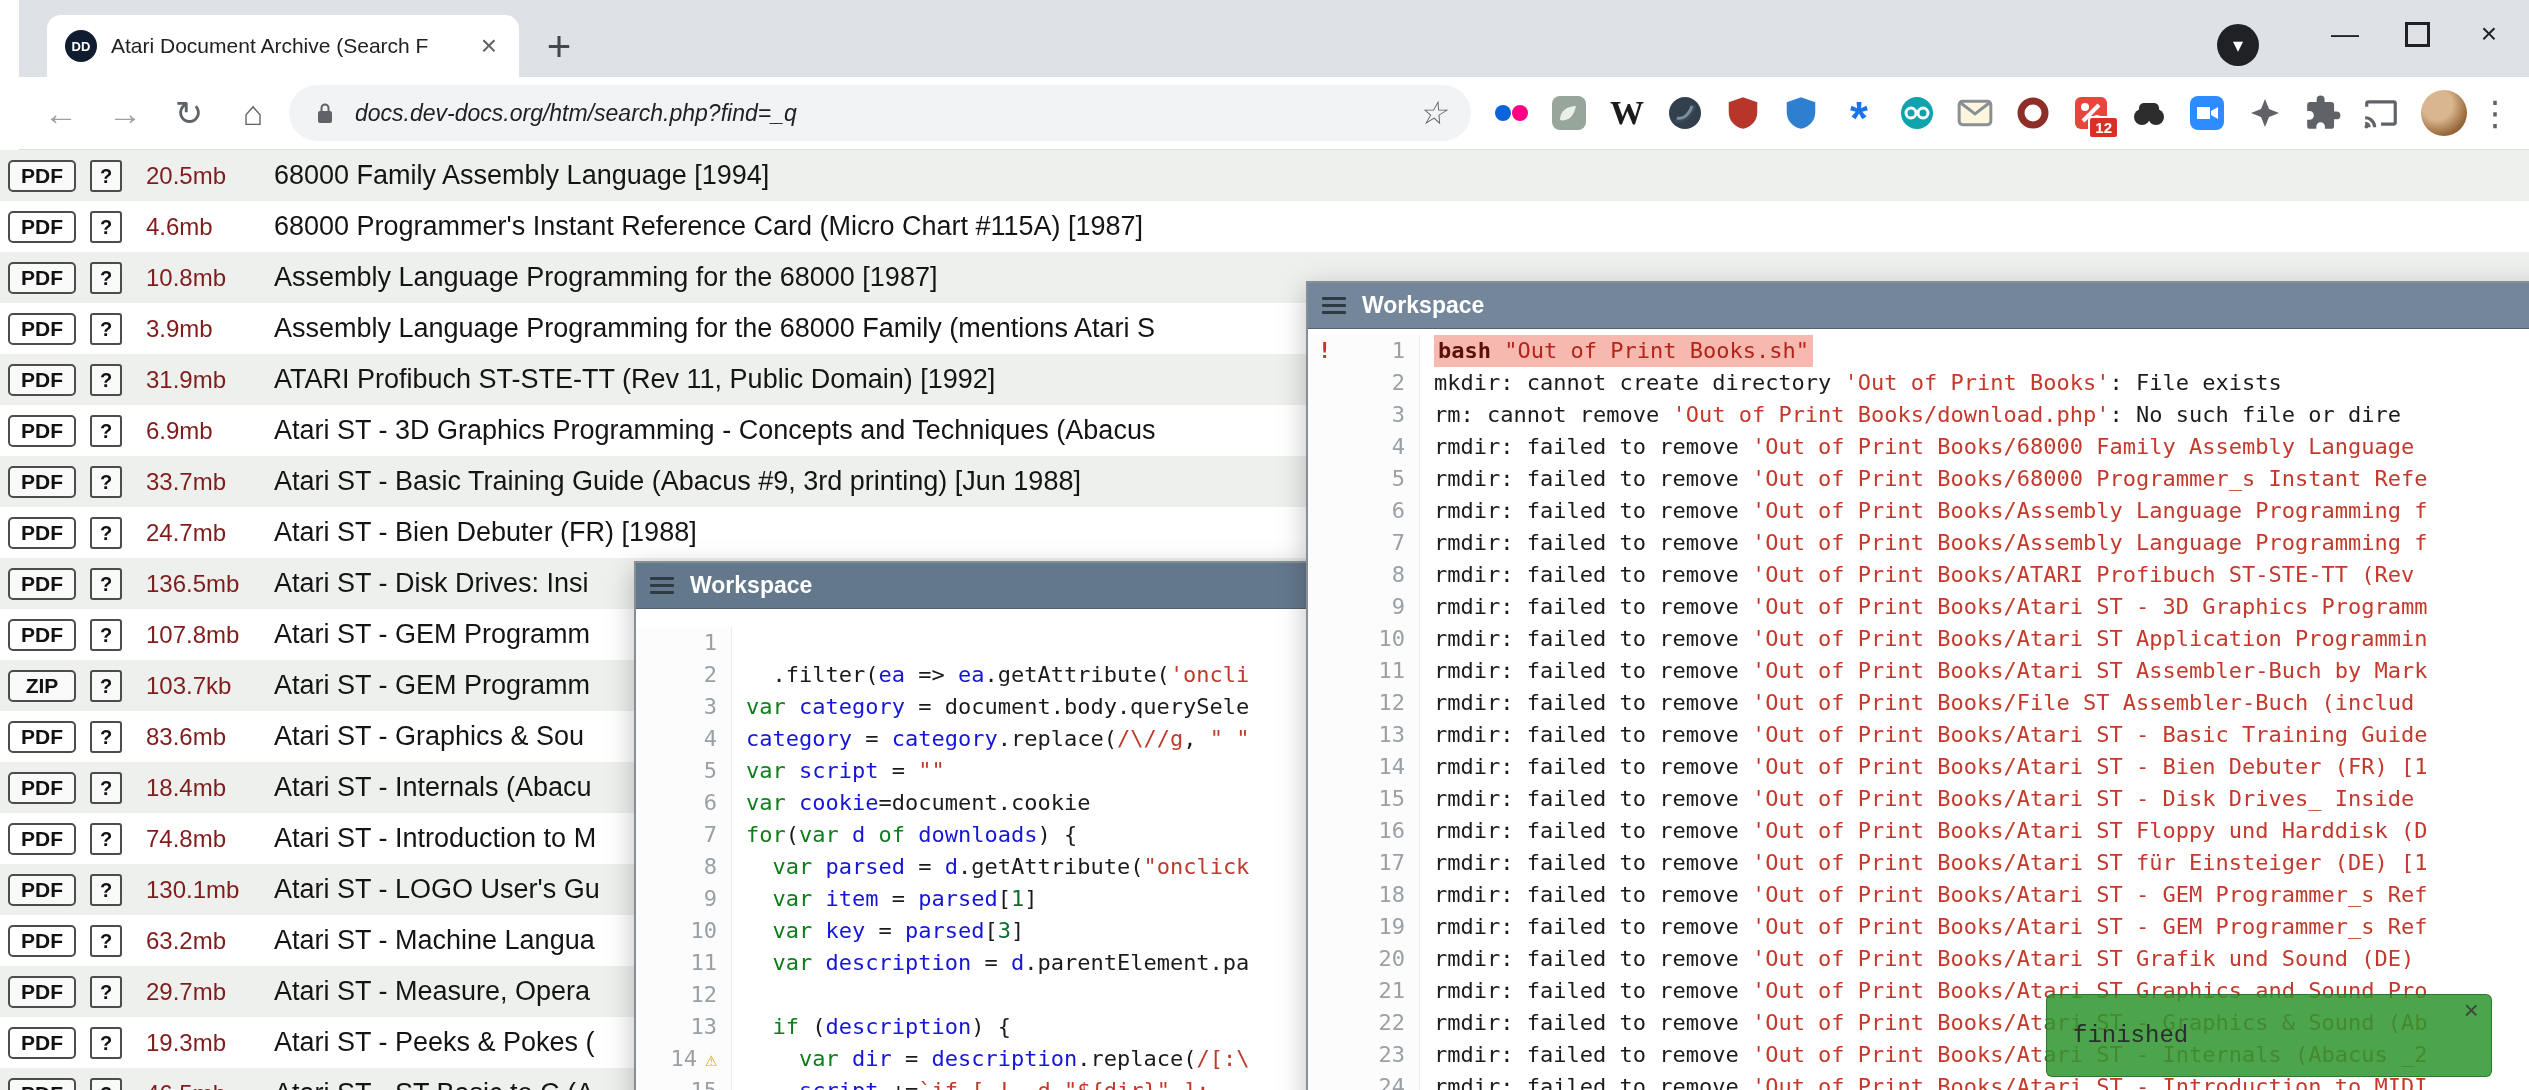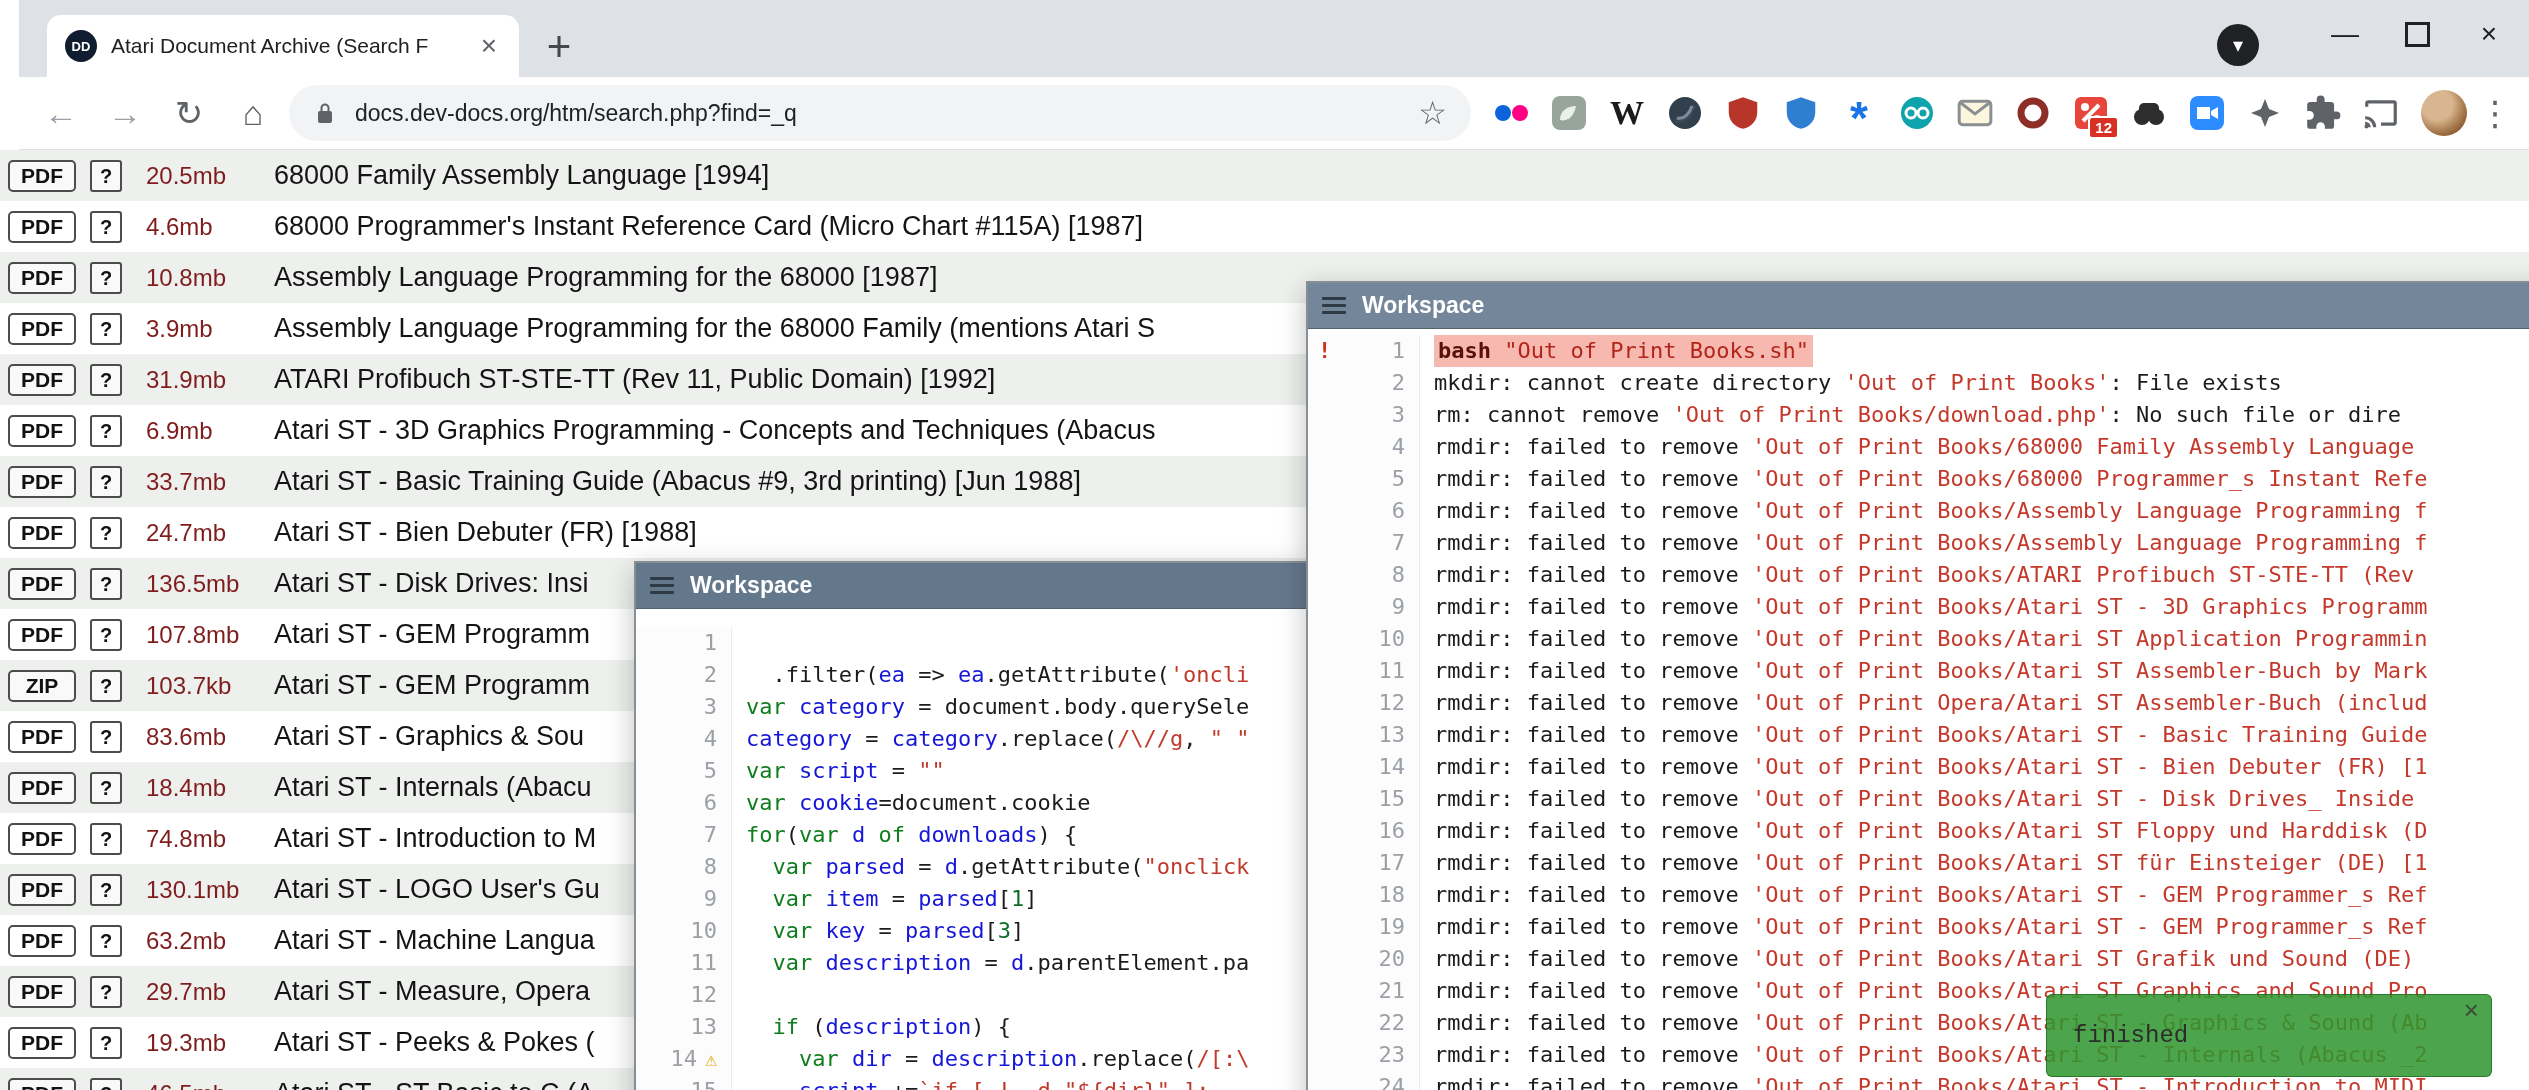--- a/index.html
+++ b/index.html
@@ -22,21 +22,21 @@
   .winctl{position:absolute;right:4px;top:8px;display:flex;height:52px;}
   .winbtn{width:72px;display:flex;align-items:center;justify-content:center;font-size:28px;color:#202124;}
   .maxbox{width:19px;height:19px;border:3px solid #202124;display:inline-block;}
 
   .toolbar{height:72px;background:#fff;border-bottom:1px solid #dcdfe3;display:flex;align-items:center;
        padding:0 14px;gap:8px;}
   .navbtn{width:56px;height:56px;border-radius:50%;display:flex;align-items:center;justify-content:center;
        font-size:34px;color:#5f6368;flex:none;}
   .navbtn.dim{color:#9aa0a6;}
   .urlbar{flex:1;height:56px;background:#f1f3f4;border-radius:28px;display:flex;align-items:center;
-       gap:18px;padding:0 24px;min-width:0;}
+       gap:18px;padding:0 24px;min-width:0;font-style:italic;}
   .url-text{font-size:23px;color:#202124;white-space:nowrap;overflow:hidden;flex:1;}
   .star{font-size:32px;color:#5f6368;flex:none;}
   .exts{display:flex;align-items:center;gap:14px;flex:none;margin-left:10px;}
   .ext{width:44px;height:44px;display:flex;align-items:center;justify-content:center;position:relative;flex:none;}
   .ext .count{position:absolute;right:-6px;bottom:-4px;background:#d93025;color:#fff;font-size:15px;
        line-height:1;padding:2px 5px;border-radius:4px;border:2px solid #fff;font-weight:bold;}
   .wiki{font-family:"Liberation Serif",serif;font-size:34px;font-weight:bold;color:#1b1b1b;}
   .ast{font-size:46px;font-weight:bold;color:#1a73e8;line-height:1;margin-top:10px;}
   .avatar{width:46px;height:46px;border-radius:50%;flex:none;margin-left:10px;
        background:radial-gradient(circle at 35% 32%,#d9b68f 0 35%,#9a6a3d 70%,#6e4423);}
@@ -516,21 +516,21 @@
       <div class="ln">
         <span class="gut tgut">
           <span class="lnum">11</span>
         </span>
         <span class="ctext"><span class="tk-t">rmdir: failed to remove </span><span class="tk-e">'Out of Print Books/Atari ST Assembler-Buch by Mark</span></span>
       </div>
       <div class="ln">
         <span class="gut tgut">
           <span class="lnum">12</span>
         </span>
-        <span class="ctext"><span class="tk-t">rmdir: failed to remove </span><span class="tk-e">'Out of Print Opera/Atari ST Assembler-Buch (includ</span></span>
+        <span class="ctext"><span class="tk-t">rmdir: failed to remove </span><span class="tk-e">'Out of Print Books/File ST Assembler-Buch (includ</span></span>
       </div>
       <div class="ln">
         <span class="gut tgut">
           <span class="lnum">13</span>
         </span>
         <span class="ctext"><span class="tk-t">rmdir: failed to remove </span><span class="tk-e">'Out of Print Books/Atari ST - Basic Training Guide</span></span>
       </div>
       <div class="ln">
         <span class="gut tgut">
           <span class="lnum">14</span>

